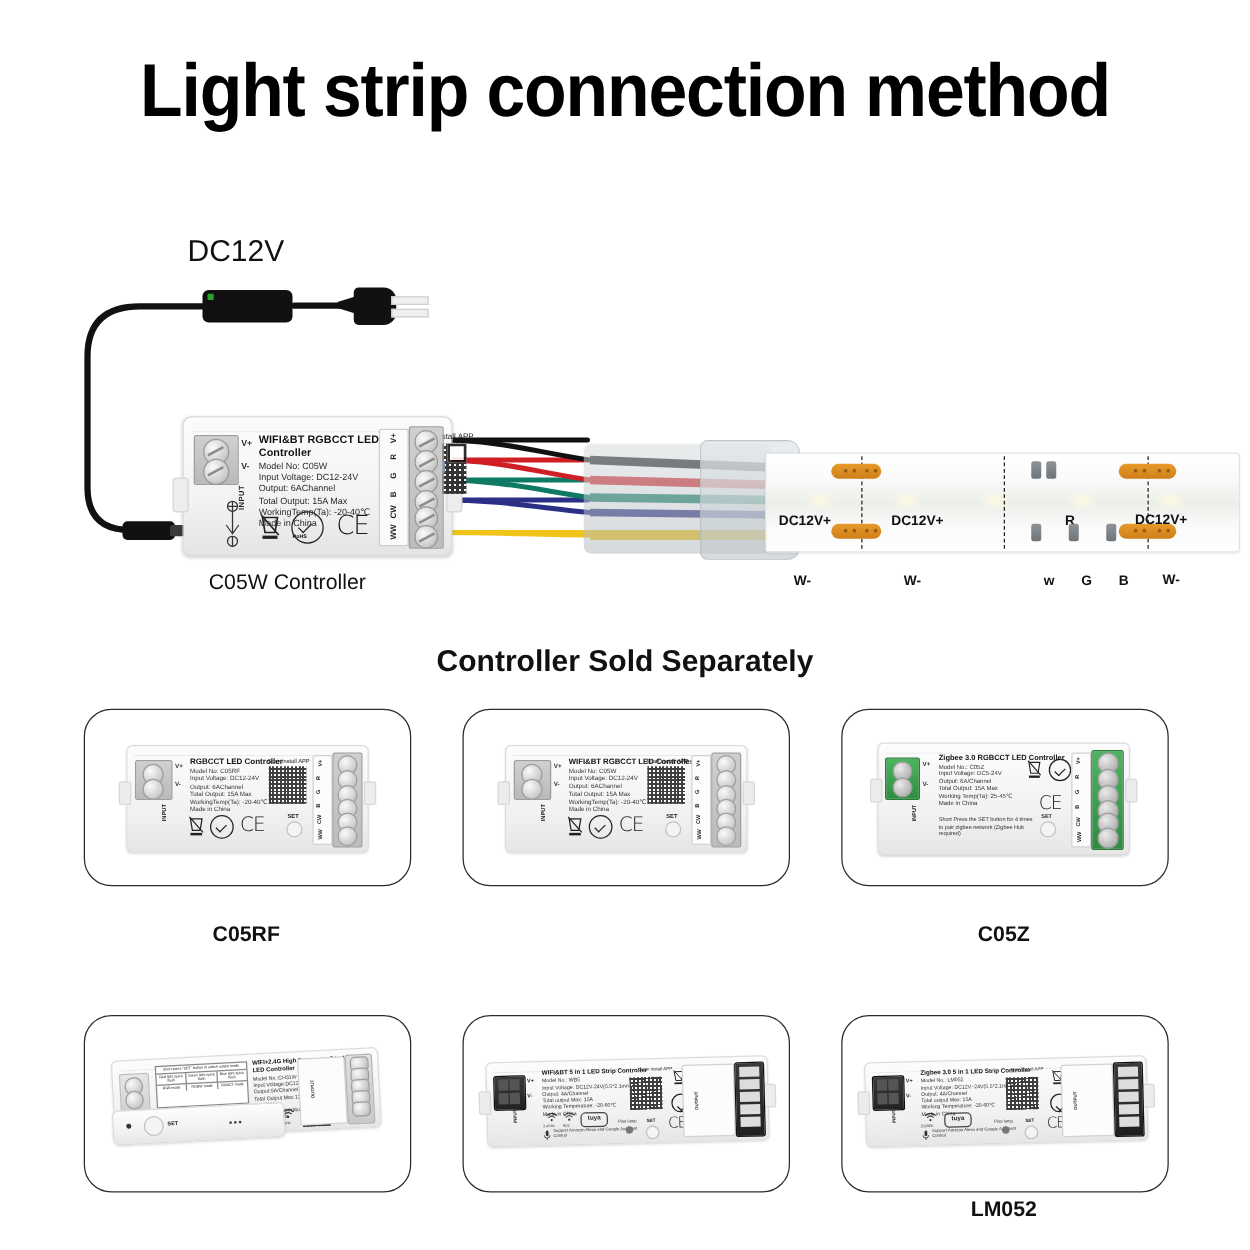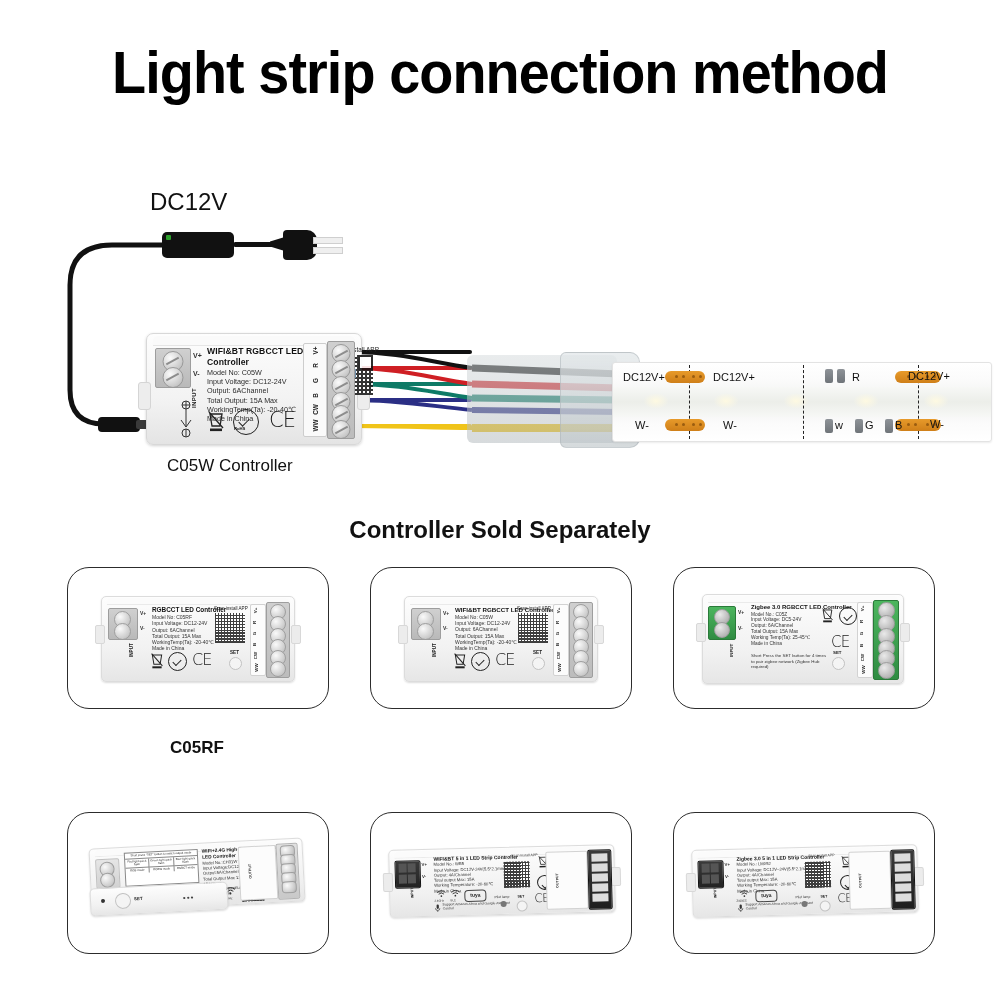--- a/index.html
+++ b/index.html
@@ -122,21 +122,21 @@
     box-shadow:0 1px 2px rgba(0,0,0,.08);
   }
   .strip .core{position:absolute;left:0;right:0;top:24px;height:30px;
     background:linear-gradient(180deg,#f7f8f6,#eceee9 50%,#f7f8f6);}
   .strip .glow{position:absolute;top:30px;width:26px;height:16px;border-radius:50%;
     background:radial-gradient(ellipse at center,rgba(255,250,225,.95),rgba(255,248,220,0) 70%);}
   .pad{position:absolute;height:12px;border-radius:6px;
     background:linear-gradient(180deg,#e79a2a,#cf7f19);}
   .pad i{position:absolute;top:4px;width:3px;height:3px;border-radius:50%;background:#9a5d10;}
   .cutline{position:absolute;top:2px;width:0;height:74px;border-left:1.5px dashed #222;}
-  .slbl{position:absolute;font-size:11px;font-weight:normal;color:#111;}
+  .slbl{position:absolute;font-size:11px;font-weight:bold;color:#111;margin-top:40px;}
   .smpad{position:absolute;width:8px;height:14px;border-radius:2px;
     background:linear-gradient(180deg,#8e9398,#6f7479);}
 
   .cap-left{position:absolute;left:167px;top:456px;font-size:17px;color:#111;}
   .cap-right{position:absolute;left:610px;top:452px;font-size:21px;color:#111;}
   .sold{position:absolute;left:0;top:516px;width:1000px;text-align:center;
     font-size:24px;font-weight:bold;color:#111;
     font-family:"Liberation Sans Narrow","Liberation Sans",sans-serif;}
 
   
@@ -493,20 +493,21 @@
       <div class="termblk" style="right:4px;top:5px;width:24px;height:78px;background:linear-gradient(180deg,#4cb55e,#2f8c42);border:1px solid #2a7a39;">
         <div class="mini-screw" style="left:4px;top:1px;width:15px;height:15px;background:radial-gradient(circle at 35% 32%,#eaeaea,#b6b6b6 70%,#9a9a9a);"></div>
         <div class="mini-screw" style="left:4px;top:14px;width:15px;height:15px;background:radial-gradient(circle at 35% 32%,#eaeaea,#b6b6b6 70%,#9a9a9a);"></div>
         <div class="mini-screw" style="left:4px;top:27px;width:15px;height:15px;background:radial-gradient(circle at 35% 32%,#eaeaea,#b6b6b6 70%,#9a9a9a);"></div>
         <div class="mini-screw" style="left:4px;top:39px;width:15px;height:15px;background:radial-gradient(circle at 35% 32%,#eaeaea,#b6b6b6 70%,#9a9a9a);"></div>
         <div class="mini-screw" style="left:4px;top:49px;width:15px;height:15px;background:radial-gradient(circle at 35% 32%,#eaeaea,#b6b6b6 70%,#9a9a9a);"></div>
         <div class="mini-screw" style="left:4px;top:61px;width:15px;height:15px;background:radial-gradient(circle at 35% 32%,#eaeaea,#b6b6b6 70%,#9a9a9a);"></div>
       </div>
     </div>
   </div>
+  <div class="card-cap" style="left:673px;top:738px;">C05Z</div>
 
   <div class="card" style="left:67px;top:812px;">
     <div class="dev" style="left:22px;top:30px;width:212px;height:62px;transform:rotate(-3deg);">
       <div class="lid"></div>
       <div class="termblk" style="left:5px;top:10px;width:22px;height:28px;background:linear-gradient(180deg,#e6e6e6,#d2d2d2);border:1px solid #bfbfbf;">
         <div class="mini-screw" style="left:3px;top:2px;width:13px;height:13px;"></div>
         <div class="mini-screw" style="left:3px;top:13px;width:13px;height:13px;"></div>
       </div>
       <div class="mode-tbl" style="left:34px;top:5px;width:72px;height:32px;background:#fff;">
         <div style="font-size:2.9px;text-align:center;border-bottom:.7px solid #888;padding:1px 0;color:#222;line-height:1.1;">Short press "SET" button to switch output mode</div>
@@ -694,14 +695,15 @@
       </div>
       <div class="termblk" style="right:2px;top:4px;width:22px;height:58px;background:linear-gradient(180deg,#3a3a3a,#1f1f1f);border:1px solid #111;">
         <div style="position:absolute;left:3px;top:3px;width:16px;height:8px;background:#ddd;"></div>
         <div style="position:absolute;left:3px;top:13px;width:16px;height:8px;background:#ddd;"></div>
         <div style="position:absolute;left:3px;top:23px;width:16px;height:8px;background:#ddd;"></div>
         <div style="position:absolute;left:3px;top:33px;width:16px;height:8px;background:#ddd;"></div>
         <div style="position:absolute;left:3px;top:43px;width:16px;height:8px;background:#ddd;"></div>
       </div>
     </div>
   </div>
+  <div class="card-cap" style="left:673px;top:958px;">LM052</div>
 
 </div>
 
 </body></html>

